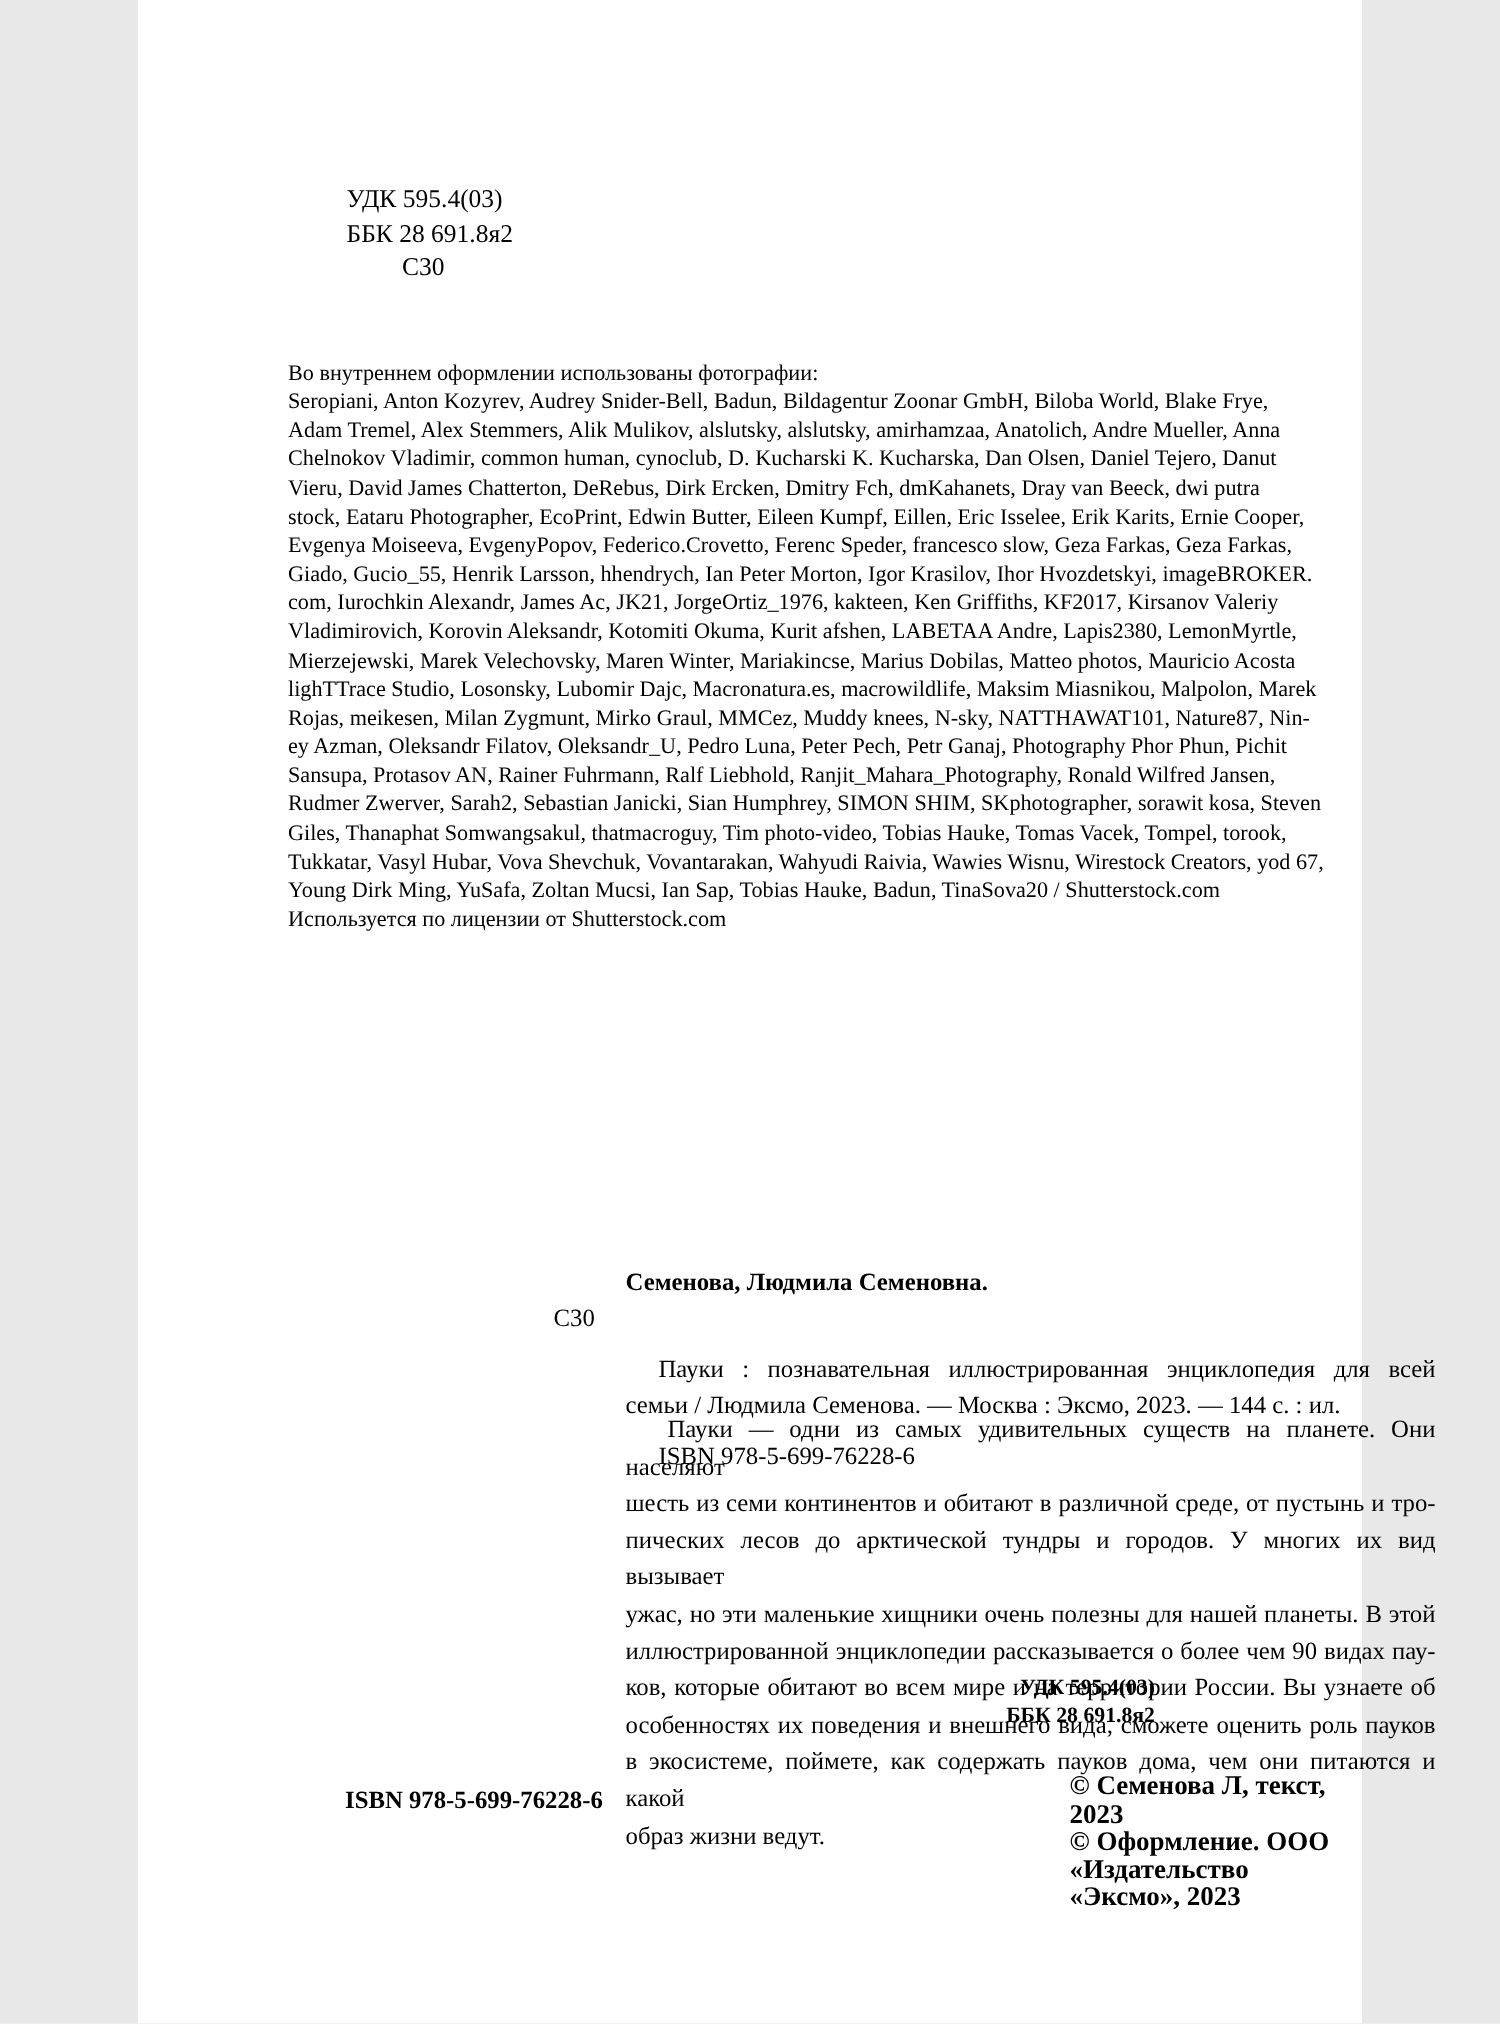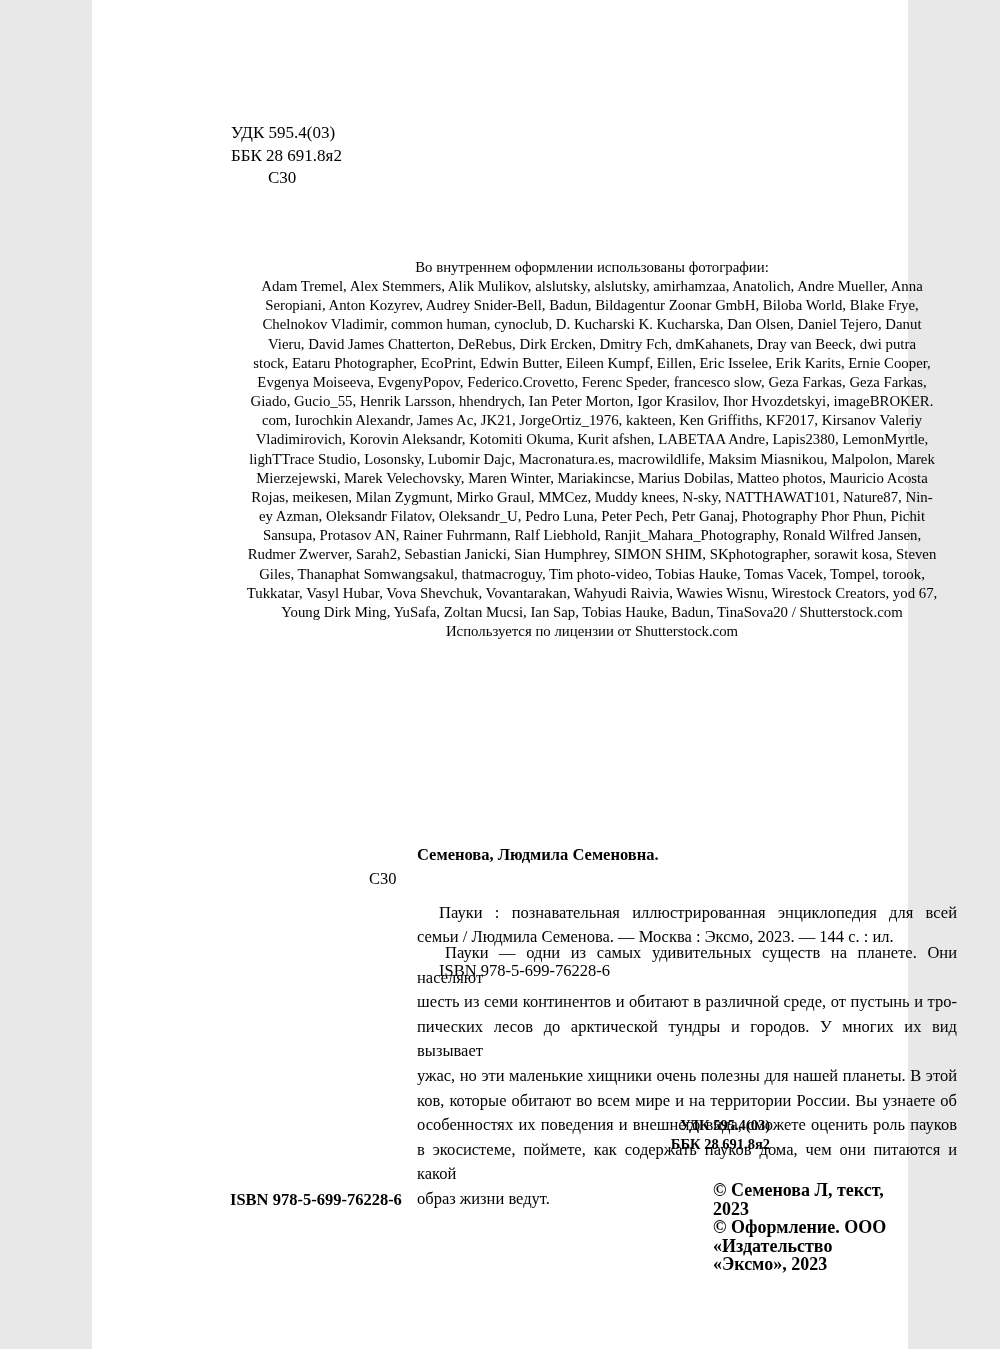--- a/index.html
+++ b/index.html
@@ -20,25 +20,25 @@
     top: 122px;
     font-size: 17px;
     line-height: 22.5px;
   }
   .top-codes .author-sign { padding-left: 37px; }
 
   
   .credits {
     position: absolute;
     left: 100px;
-    top: 258px;
+    top: 240px;
     width: 800px;
     font-size: 14.8px;
     line-height: 19.15px;
-    text-align: center;
+    text-align: left;
   }
   .credits .cline { white-space: nowrap; }
 
   
   .card {
     position: absolute;
     left: 325px;
     top: 843px;
     width: 540px;
     font-size: 16.5px;
@@ -102,31 +102,31 @@
 <div class="page">
 
   <div class="top-codes">
     <div>УДК 595.4(03)</div>
     <div>ББК 28 691.8я2</div>
     <div class="author-sign">С30</div>
   </div>
 
   <div class="credits">
     <div class="cline">Во внутреннем оформлении использованы фотографии:</div>
+    <div class="cline">Seropiani, Anton Kozyrev, Audrey Snider-Bell, Badun, Bildagentur Zoonar GmbH, Biloba World, Blake Frye,</div>
     <div class="cline">Adam Tremel, Alex Stemmers, Alik Mulikov, alslutsky, alslutsky, amirhamzaa, Anatolich, Andre Mueller, Anna</div>
-    <div class="cline">Seropiani, Anton Kozyrev, Audrey Snider-Bell, Badun, Bildagentur Zoonar GmbH, Biloba World, Blake Frye,</div>
     <div class="cline">Chelnokov Vladimir, common human, cynoclub, D. Kucharski K. Kucharska, Dan Olsen, Daniel Tejero, Danut</div>
     <div class="cline">Vieru, David James Chatterton, DeRebus, Dirk Ercken, Dmitry Fch, dmKahanets, Dray van Beeck, dwi putra</div>
     <div class="cline">stock, Eataru Photographer, EcoPrint, Edwin Butter, Eileen Kumpf, Eillen, Eric Isselee, Erik Karits, Ernie Cooper,</div>
     <div class="cline">Evgenya Moiseeva, EvgenyPopov, Federico.Crovetto, Ferenc Speder, francesco slow, Geza Farkas, Geza Farkas,</div>
     <div class="cline">Giado, Gucio_55, Henrik Larsson, hhendrych, Ian Peter Morton, Igor Krasilov, Ihor Hvozdetskyi, imageBROKER.</div>
     <div class="cline">com, Iurochkin Alexandr, James Ac, JK21, JorgeOrtiz_1976, kakteen, Ken Griffiths, KF2017, Kirsanov Valeriy</div>
     <div class="cline">Vladimirovich, Korovin Aleksandr, Kotomiti Okuma, Kurit afshen, LABETAA Andre, Lapis2380, LemonMyrtle,</div>
+    <div class="cline">Mierzejewski, Marek Velechovsky, Maren Winter, Mariakincse, Marius Dobilas, Matteo photos, Mauricio Acosta</div>
     <div class="cline">lighTTrace Studio, Losonsky, Lubomir Dajc, Macronatura.es, macrowildlife, Maksim Miasnikou, Malpolon, Marek</div>
-    <div class="cline">Mierzejewski, Marek Velechovsky, Maren Winter, Mariakincse, Marius Dobilas, Matteo photos, Mauricio Acosta</div>
     <div class="cline">Rojas, meikesen, Milan Zygmunt, Mirko Graul, MMCez, Muddy knees, N-sky, NATTHAWAT101, Nature87, Nin-</div>
     <div class="cline">ey Azman, Oleksandr Filatov, Oleksandr_U, Pedro Luna, Peter Pech, Petr Ganaj, Photography Phor Phun, Pichit</div>
     <div class="cline">Sansupa, Protasov AN, Rainer Fuhrmann, Ralf Liebhold, Ranjit_Mahara_Photography, Ronald Wilfred Jansen,</div>
     <div class="cline">Rudmer Zwerver, Sarah2, Sebastian Janicki, Sian Humphrey, SIMON SHIM, SKphotographer, sorawit kosa, Steven</div>
     <div class="cline">Giles, Thanaphat Somwangsakul, thatmacroguy, Tim photo-video, Tobias Hauke, Tomas Vacek, Tompel, torook,</div>
     <div class="cline">Tukkatar, Vasyl Hubar, Vova Shevchuk, Vovantarakan, Wahyudi Raivia, Wawies Wisnu, Wirestock Creators, yod 67,</div>
     <div class="cline">Young Dirk Ming, YuSafa, Zoltan Mucsi, Ian Sap, Tobias Hauke, Badun, TinaSova20 / Shutterstock.com</div>
     <div class="cline">Используется по лицензии от Shutterstock.com</div>
   </div>
 
@@ -137,20 +137,21 @@
     <div class="jline indent1">Пауки : познавательная иллюстрированная энциклопедия для всей</div>
     <div>семьи / Людмила Семенова. — Москва : Эксмо, 2023. — 144 с. : ил.</div>
     <div class="card-isbn">ISBN 978-5-699-76228-6</div>
   </div>
 
   <div class="annotation">
     <div class="jline aline-first">Пауки — одни из самых удивительных существ на планете. Они населяют</div>
     <div class="jline">шесть из семи континентов и обитают в различной среде, от пустынь и тро-</div>
     <div class="jline">пических лесов до арктической тундры и городов. У многих их вид вызывает</div>
     <div class="jline">ужас, но эти маленькие хищники очень полезны для нашей планеты. В этой</div>
+    <div class="jline">иллюстрированной энциклопедии рассказывается о более чем 90 видах пау-</div>
     <div class="jline">ков, которые обитают во всем мире и на территории России. Вы узнаете об</div>
     <div class="jline">особенностях их поведения и внешнего вида, сможете оценить роль пауков</div>
     <div class="jline">в экосистеме, поймете, как содержать пауков дома, чем они питаются и какой</div>
     <div>образ жизни ведут.</div>
   </div>
 
   <div class="bottom-codes">
     <div>УДК 595.4(03)</div>
     <div>ББК 28 691.8я2</div>
   </div>

